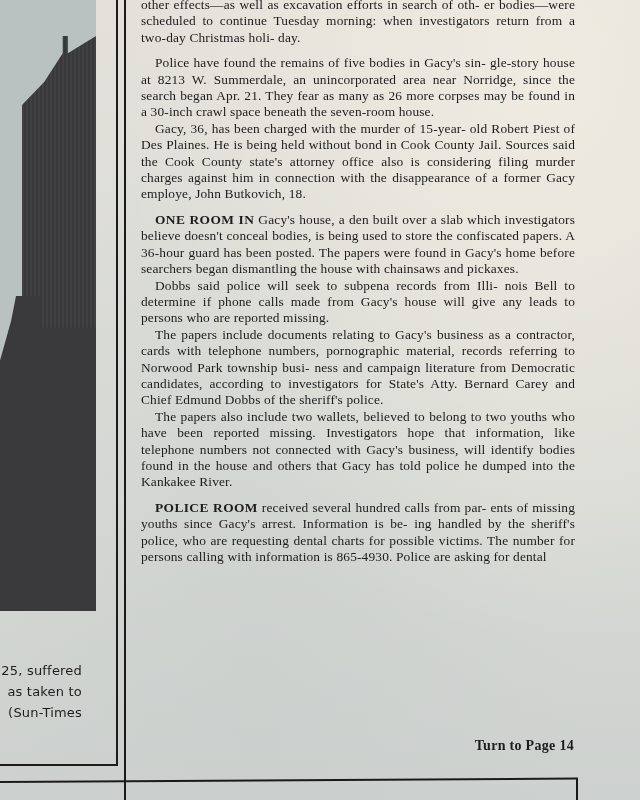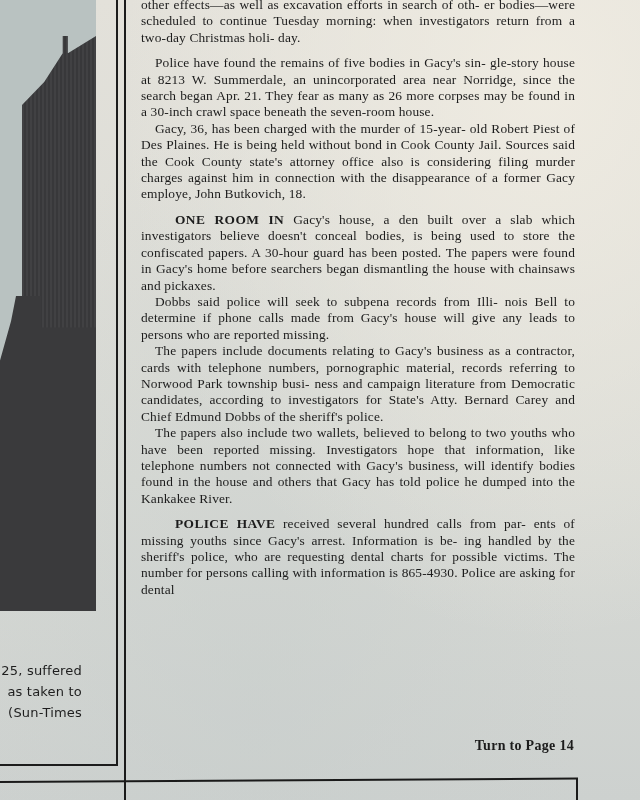--- a/index.html
+++ b/index.html
@@ -97,21 +97,20 @@
     }
     .article p {
       margin: 0;
       text-indent: 14px;
     }
     .article p.cont { text-indent: 0; }
     .article p.gap { margin-top: 9px; }
     .lead-in {
       font-weight: bold;
       letter-spacing: 0.4px;
-      margin-left: 20px;
     }
     .turn {
       position: absolute;
       right: 66px;
       top: 738px;
       font-weight: bold;
       font-size: 14px;
       color: #1c1c1c;
       letter-spacing: 0.3px;
     }
@@ -157,33 +156,33 @@
     <p class="cont">
       <span>other effects—as well as excavation efforts in search of oth- er bodies—were scheduled to continue Tuesday morning: when investigators return from a two-day Christmas holi- day.</span>
     </p>
     <p class="gap">
       <span>Police have found the remains of five bodies in Gacy's sin- gle-story house at 8213 W. Summerdale, an unincorporated area near Norridge, since the search began Apr. 21. They fear as many as 26 more corpses may be found in a 30-inch crawl space beneath the seven-room house.</span>
     </p>
     <p>
       <span>Gacy, 36, has been charged with the murder of 15-year- old Robert Piest of Des Plaines. He is being held without bond in Cook County Jail. Sources said the Cook County state's attorney office also is considering filing murder charges against him in connection with the disappearance of a former Gacy employe, John Butkovich, 18.</span>
     </p>
     <p class="gap">
-      <span class="lead-in">ONE ROOM IN</span><span> Gacy's house, a den built over a slab which investigators believe doesn't conceal bodies, is being used to store the confiscated papers. A 30-hour guard has been posted. The papers were found in Gacy's home before searchers began dismantling the house with chainsaws and pickaxes.</span>
+      <span class="lead-in">ONE ROOM IN</span><span> Gacy's house, a den built over a slab which investigators believe doesn't conceal bodies, is being used to store the confiscated papers. A 36-hour guard has been posted. The papers were found in Gacy's home before searchers began dismantling the house with chainsaws and pickaxes.</span>
     </p>
     <p>
       <span>Dobbs said police will seek to subpena records from Illi- nois Bell to determine if phone calls made from Gacy's house will give any leads to persons who are reported missing.</span>
     </p>
     <p>
       <span>The papers include documents relating to Gacy's business as a contractor, cards with telephone numbers, pornographic material, records referring to Norwood Park township busi- ness and campaign literature from Democratic candidates, according to investigators for State's Atty. Bernard Carey and Chief Edmund Dobbs of the sheriff's police.</span>
     </p>
     <p>
       <span>The papers also include two wallets, believed to belong to two youths who have been reported missing. Investigators hope that information, like telephone numbers not connected with Gacy's business, will identify bodies found in the house and others that Gacy has told police he dumped into the Kankakee River.</span>
     </p>
     <p class="gap">
-      <span class="lead-in">POLICE HAVE</span><span> received several hundred calls from par- ents of missing youths since Gacy's arrest. Information is be- ing handled by the sheriff's police, who are requesting dental charts for possible victims. The number for persons calling with information is 865-4930. Police are asking for dental</span>
+      <span class="lead-in">POLICE ROOM</span><span> received several hundred calls from par- ents of missing youths since Gacy's arrest. Information is be- ing handled by the sheriff's police, who are requesting dental charts for possible victims. The number for persons calling with information is 865-4930. Police are asking for dental</span>
     </p>
   </div>
 
   <div class="turn">Turn to Page 14</div>
 
   <div class="bottom-rule"></div>
   <div class="bottom-rule-v"></div>
 </div>
 
 </body></html>

